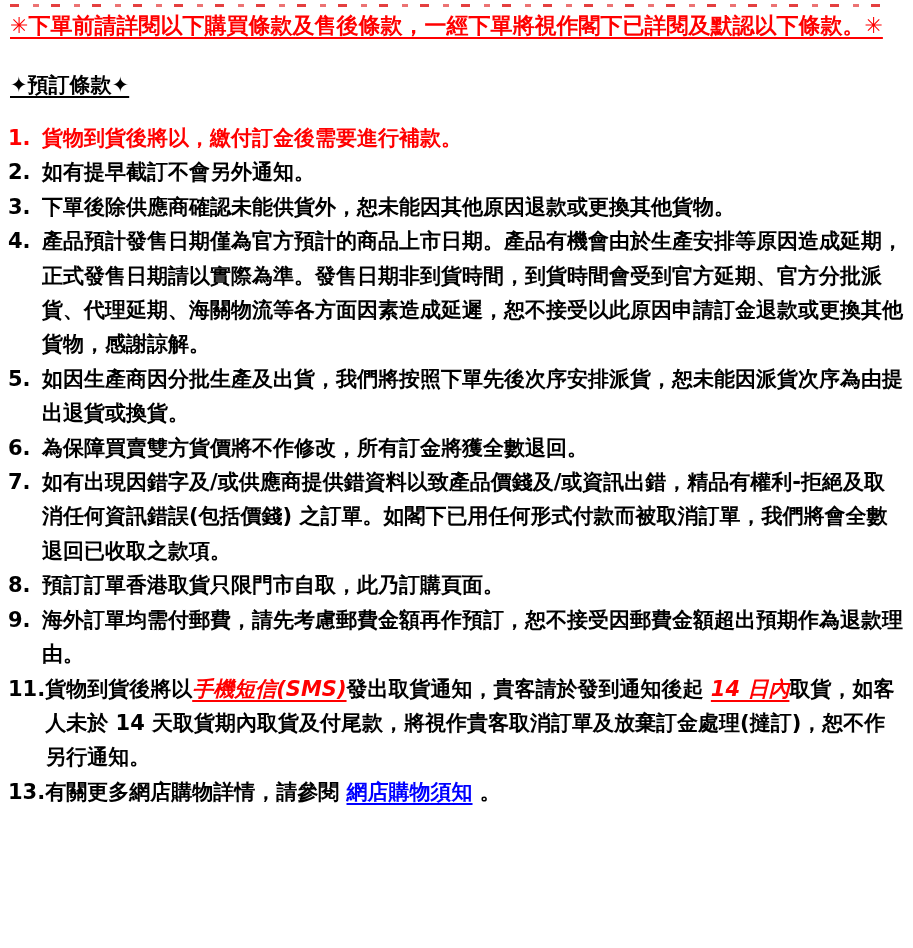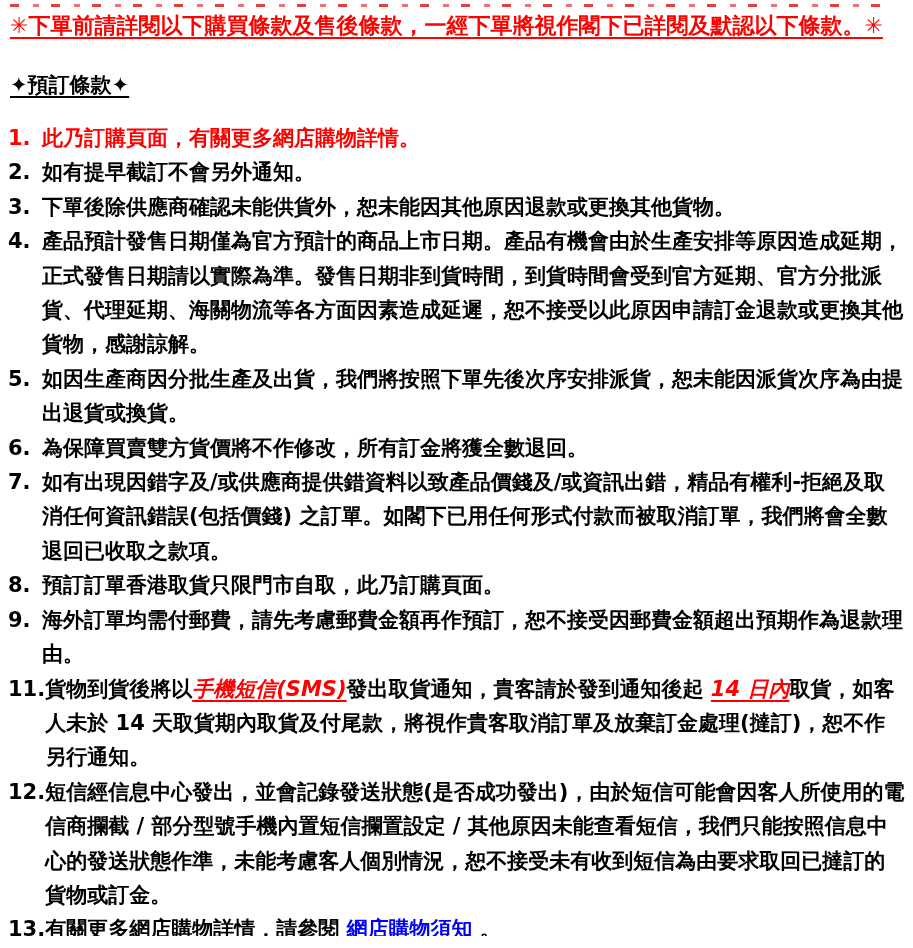--- a/index.html
+++ b/index.html
@@ -80,21 +80,21 @@
 
   <div class="notice">✳下單前請詳閱以下購買條款及售後條款，一經下單將視作閣下已詳閱及默認以下條款。✳</div>
 
   <div>
     <span class="section-title">✦預訂條款✦</span>
   </div>
 
   <div class="terms" id="terms-list">
       <div class="term-item red">
         <span class="term-num">1.</span>
-        <span class="term-text"><span>此乃訂購頁面，有關更多網店購物詳情。</span></span>
+        <span class="term-text"><span>貨物到貨後將以，繳付訂金後需要進行補款。</span></span>
       </div>
       <div class="term-item">
         <span class="term-num">2.</span>
         <span class="term-text"><span>如有提早截訂不會另外通知。</span></span>
       </div>
       <div class="term-item">
         <span class="term-num">3.</span>
         <span class="term-text"><span>下單後除供應商確認未能供貨外，恕未能因其他原因退款或更換其他貨物。</span></span>
       </div>
       <div class="term-item">
@@ -119,22 +119,18 @@
       </div>
       <div class="term-item">
         <span class="term-num">9.</span>
         <span class="term-text"><span>海外訂單均需付郵費，請先考慮郵費金額再作預訂，恕不接受因郵費金額超出預期作為退款理由。</span></span>
       </div>
       <div class="term-item">
         <span class="term-num">11.</span>
         <span class="term-text"><span>貨物到貨後將以</span><span class="seg-red-underline">手機短信(SMS)</span><span>發出取貨通知，貴客請於發到通知後起 </span><span class="seg-red-underline">14 日內</span><span>取貨，如客人未於 14 天取貨期內取貨及付尾款，將視作貴客取消訂單及放棄訂金處理(撻訂)，恕不作另行通知。</span></span>
       </div>
       <div class="term-item">
-        <span class="term-num">12.</span>
-        <span class="term-text"><span>短信經信息中心發出，並會記錄發送狀態(是否成功發出)，由於短信可能會因客人所使用的電信商攔截 / 部分型號手機內置短信攔置設定 / 其他原因未能查看短信，我們只能按照信息中心的發送狀態作準，未能考慮客人個別情況，恕不接受未有收到短信為由要求取回已撻訂的貨物或訂金。</span></span>
-      </div>
-      <div class="term-item">
         <span class="term-num">13.</span>
         <span class="term-text"><span>有關更多網店購物詳情，請參閱 </span><a class="seg-link">網店購物須知</a><span> 。</span></span>
       </div>
     </div>
 
 </div>
 
 </body></html>

